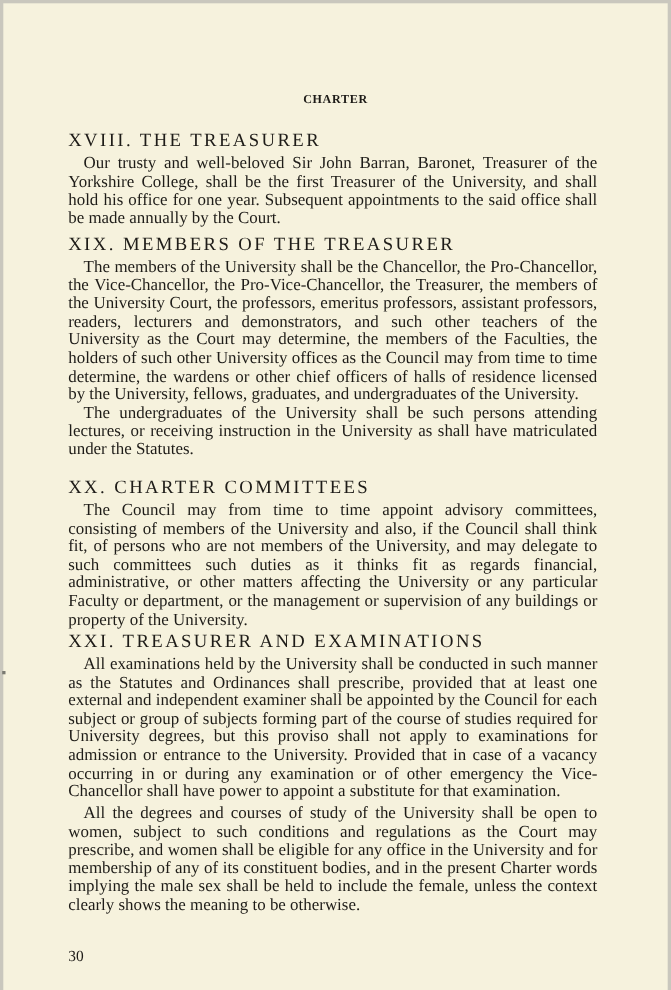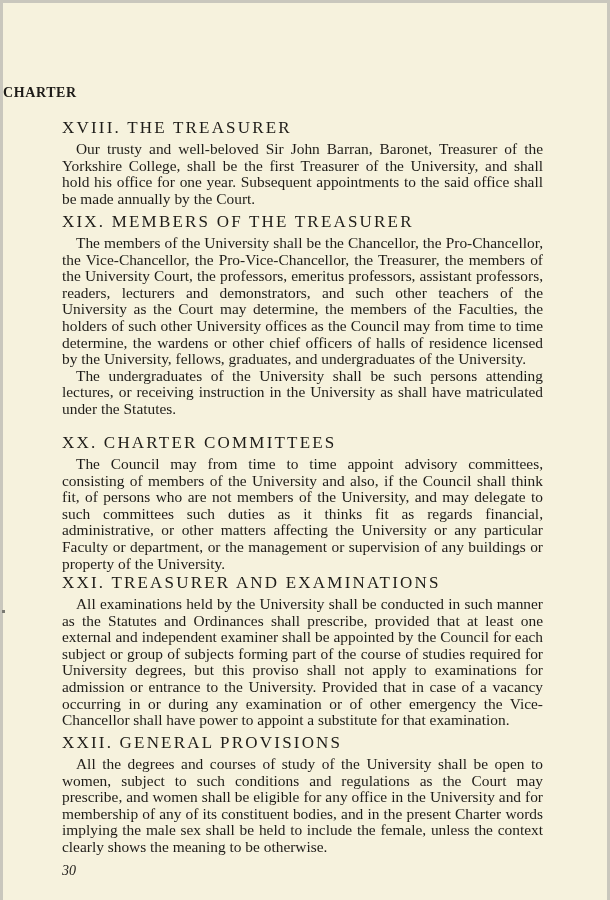--- a/index.html
+++ b/index.html
@@ -7,34 +7,34 @@
     width: 610px; height: 900px; overflow: hidden;
     background: #c9c7bd;
     font-family: "Liberation Serif", "DejaVu Serif", serif;
   }
   .page {
     position: absolute; left: 3px; top: 3px; width: 604px; height: 897px;
     background: #f6f2dd;
     color: #1e1c18;
   }
   .running-head {
-    position: absolute; top: 82px; left: 0; width: 604px; text-align: left;
-    font-size: 14px; font-weight: bold; letter-spacing: 0.6px;
+    position: absolute; top: 82px; left: 0; width: 604px; text-align: center;
+    font-size: 11px; font-weight: bold; letter-spacing: 0.6px;
   }
   .section { position: absolute; left: 59px; width: 481px; }
   .heading {
     font-size: 17px; letter-spacing: 2.2px;
     line-height: 22px; margin: 0 0 2px 0; font-weight: normal;
   }
   .para {
     font-size: 15.4px; line-height: 16.6px; text-align: justify;
     margin: 0; text-indent: 14px; hyphens: manual;
   }
   .folio {
-    position: absolute; left: 59px; top: 860px; font-size: 14px; font-style: italic;
+    position: absolute; left: 59px; top: 860px; font-size: 14px;
   }
   .speck { position: absolute; background: #7a7a72; width: 3px; height: 3px; left: 2px; top: 610px; }
 </style>
 </head>
 <body>
 
 <div class="page">
   <div class="running-head">CHARTER</div>
 
   <div class="section" style="top:114px">
@@ -52,19 +52,18 @@
     <h2 class="heading">XX. CHARTER COMMITTEES</h2>
     <p class="para">The Council may from time to time appoint advisory committees, consisting of members of the University and also, if the Council shall think fit, of persons who are not members of the University, and may delegate to such committees such duties as it thinks fit as regards financial, administrative, or other matters affecting the University or any particular Faculty or department, or the management or supervision of any buildings or property of the University.</p>
   </div>
 
   <div class="section" style="top:569px">
     <h2 class="heading">XXI. TREASURER AND EXAMINATIONS</h2>
     <p class="para">All examinations held by the University shall be conducted in such manner as the Statutes and Ordinances shall prescribe, provided that at least one external and independent examiner shall be appointed by the Council for each subject or group of subjects forming part of the course of studies required for University degrees, but this proviso shall not apply to examinations for admission or entrance to the University. Provided that in case of a vacancy occurring in or during any examination or of other emergency the Vice-Chancellor shall have power to appoint a substitute for that examination.</p>
   </div>
 
   <div class="section" style="top:729px">
-    <h2 class="heading">XXII. GENERAL PROVISIONS</h2>
     <p class="para">All the degrees and courses of study of the University shall be open to women, subject to such conditions and regulations as the Court may prescribe, and women shall be eligible for any office in the University and for membership of any of its constituent bodies, and in the present Charter words implying the male sex shall be held to include the female, unless the context clearly shows the meaning to be otherwise.</p>
   </div>
 
   <div class="folio">30</div>
 </div>
 <div class="speck"></div>
 
 </body></html>

